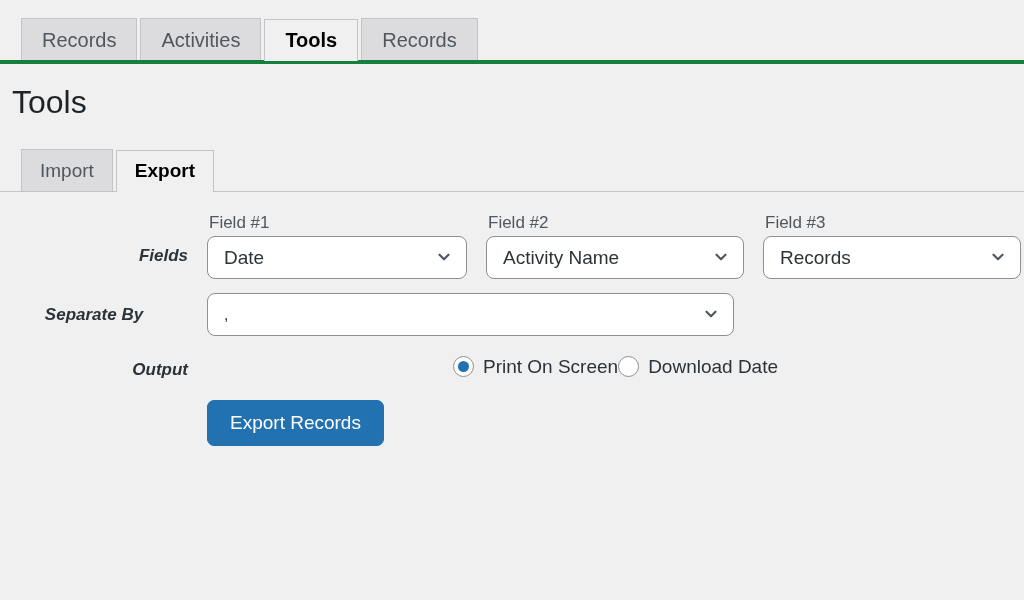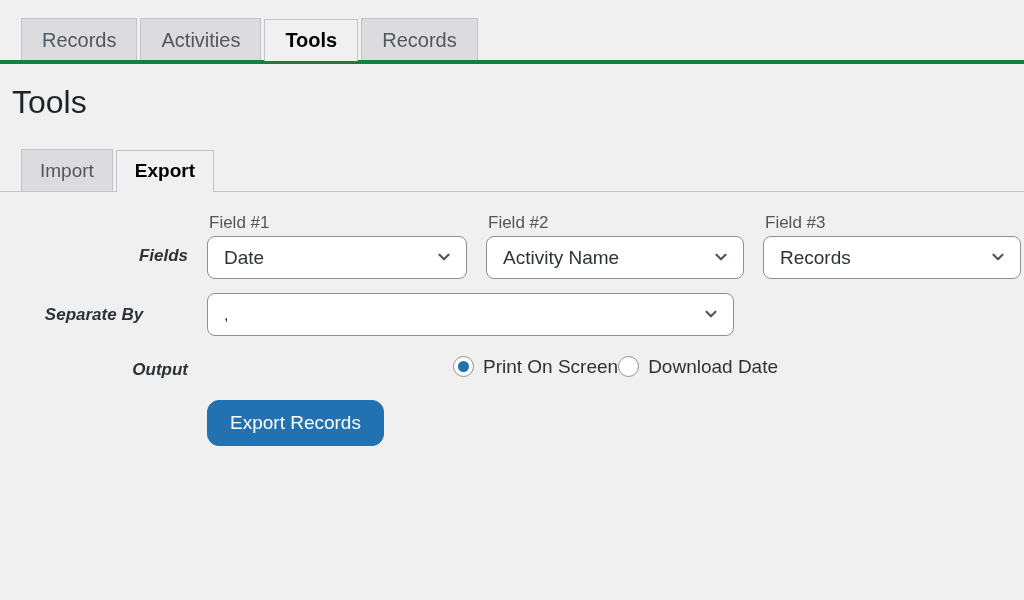--- a/index.html
+++ b/index.html
@@ -237,21 +237,21 @@
   
   .btn-primary {
     display: inline-block;
     padding: 12px 22px 13px;
     font-family: "Liberation Sans", sans-serif;
     font-size: 19px;
     line-height: 1;
     color: #ffffff;
     background: #2271b1;
     border: 1px solid #2271b1;
-    border-radius: 12px;
+    border-radius: 7px;
     cursor: pointer;
     white-space: nowrap;
   }
 </style>
 </head>
 <body>
 
 <div class="nav-tabs-wrap">
   <div class="nav-tabs">
     <a class="nav-tab" href="#">Records</a>

